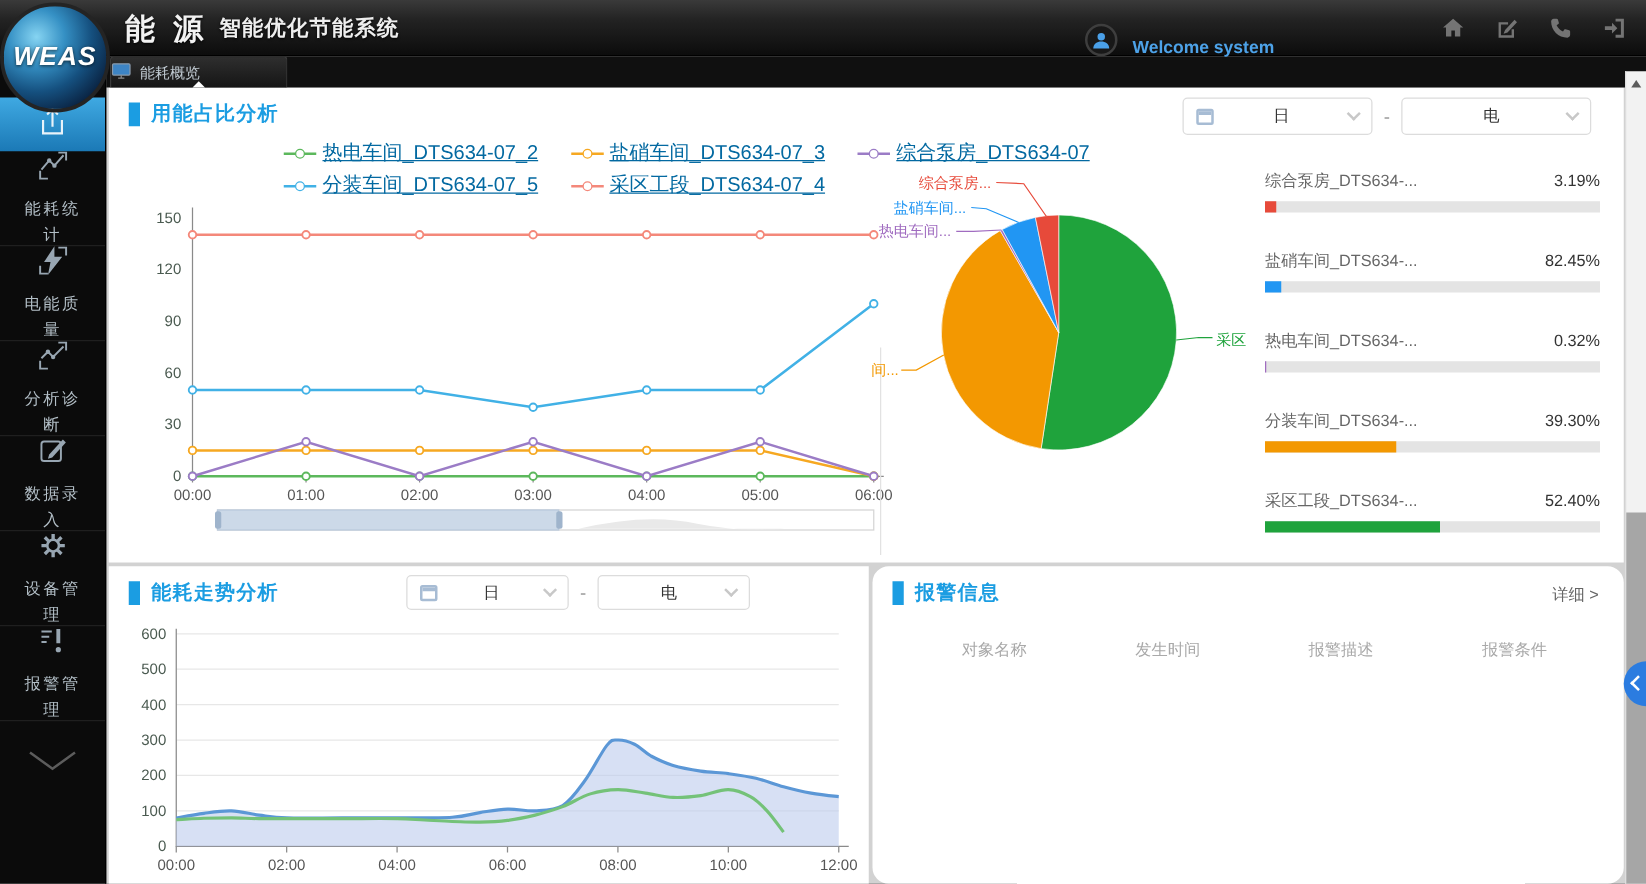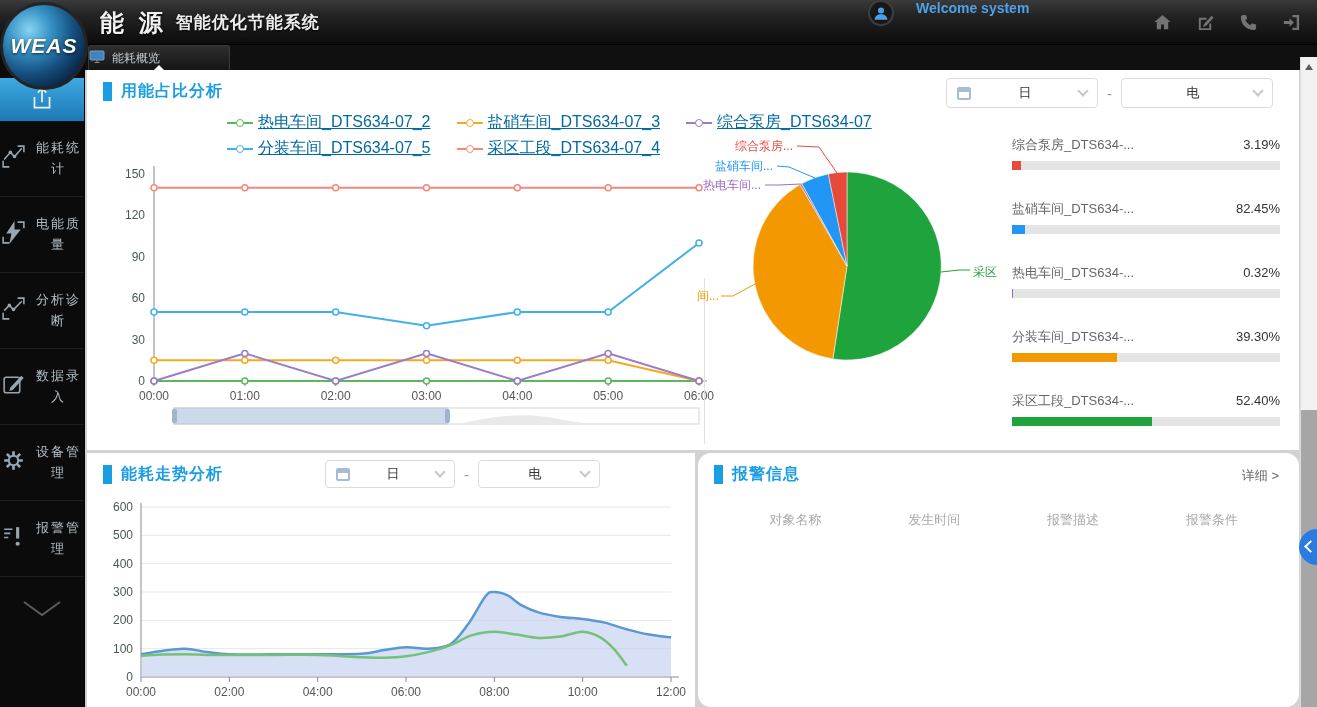--- a/index.html
+++ b/index.html
@@ -12,41 +12,41 @@
     background:linear-gradient(180deg,#3a3a3a 0%,#232323 35%,#0c0c0c 100%);
     border-bottom:1px solid #000; z-index:15; }
   .logo { position:absolute; left:0; top:2px; width:88px; height:88px; border-radius:50%;
     background:radial-gradient(circle at 32% 30%, #86d4f2 0%, #3590c4 28%, #15507f 55%, #0a2342 80%, #05142a 100%);
     border:3px solid #242424; display:flex; align-items:center; justify-content:center;
     color:#fff; font-weight:bold; font-style:italic; font-size:21px; letter-spacing:1px;
     text-shadow:0 1px 3px rgba(0,0,0,.7); z-index:30; }
   .titles { position:absolute; left:100px; top:0; height:45px; display:flex; align-items:center; gap:9px; }
   .t-main { color:#f2f2f2; font-size:24px; font-weight:bold; letter-spacing:4px; text-shadow:0 1px 2px #000; }
   .t-sub  { color:#eee; font-size:17px; font-weight:bold; letter-spacing:1px; text-shadow:0 1px 2px #000; }
-  .welcome { position:absolute; left:868px; top:0; height:45px; display:flex; align-items:flex-start; gap:22px; }
+  .welcome { position:absolute; left:868px; top:0; height:45px; display:flex; align-items:flex-end; gap:12px; }
   .avatar { width:26px; height:26px; border-radius:50%; background:#181818; border:2px solid #3e3e3e;
     display:flex; align-items:center; justify-content:center; }
   .wtext { color:#4da2e8; font-size:14px; font-weight:600; }
   .hicons { position:absolute; right:16px; top:0; height:45px; display:flex; align-items:center; gap:24px; }
   .hicon { width:19px; height:19px; opacity:.8; cursor:pointer; }
 
   
   .tabbar { position:absolute; left:85px; top:45px; width:1232px; height:25px; background:#101010; z-index:5; }
   .tab { position:relative; margin-left:3px; width:142px; height:25px;
     background:linear-gradient(180deg,#2e2e2e,#151515);
     border:1px solid #3a3a3a; border-bottom:none; border-radius:3px 3px 0 0;
     display:flex; align-items:center; justify-content:flex-start; gap:7px;
     color:#c2ccd4; font-size:12px; cursor:pointer; }
   .tab:after { content:''; position:absolute; bottom:0; left:50%; margin-left:-5px;
     border-left:5px solid transparent; border-right:5px solid transparent; border-bottom:5px solid #fff; }
 
   
   .sidebar { position:absolute; left:0; top:45px; width:85px; height:662px; background:#0b0b0b;
     border-right:1px solid #000; z-index:10; }
-  .sb-item { display:flex; flex-direction:row; align-items:center; justify-content:center;
+  .sb-item { display:flex; flex-direction:column; align-items:center; justify-content:center;
     gap:6px; border-bottom:1px solid #1f1f1f; cursor:pointer; }
   .sb-item.active { margin-top:33px; height:43px; border-bottom:none;
     background:linear-gradient(180deg,#3fa9e2 0%, #1b79b6 100%); }
   .sb-item.reg { height:76px; }
   .sb-label { width:58px; text-align:center; color:#b3bfc7; font-size:13px; line-height:1.55; letter-spacing:2px; }
   .sb-item.expand { height:68px; border-bottom:none; }
 
   
   .main { position:absolute; left:85px; top:70px; width:1232px; height:637px; background:#d2d2d2; }
   .panel { position:absolute; background:#fff;padding-left:12px; }

